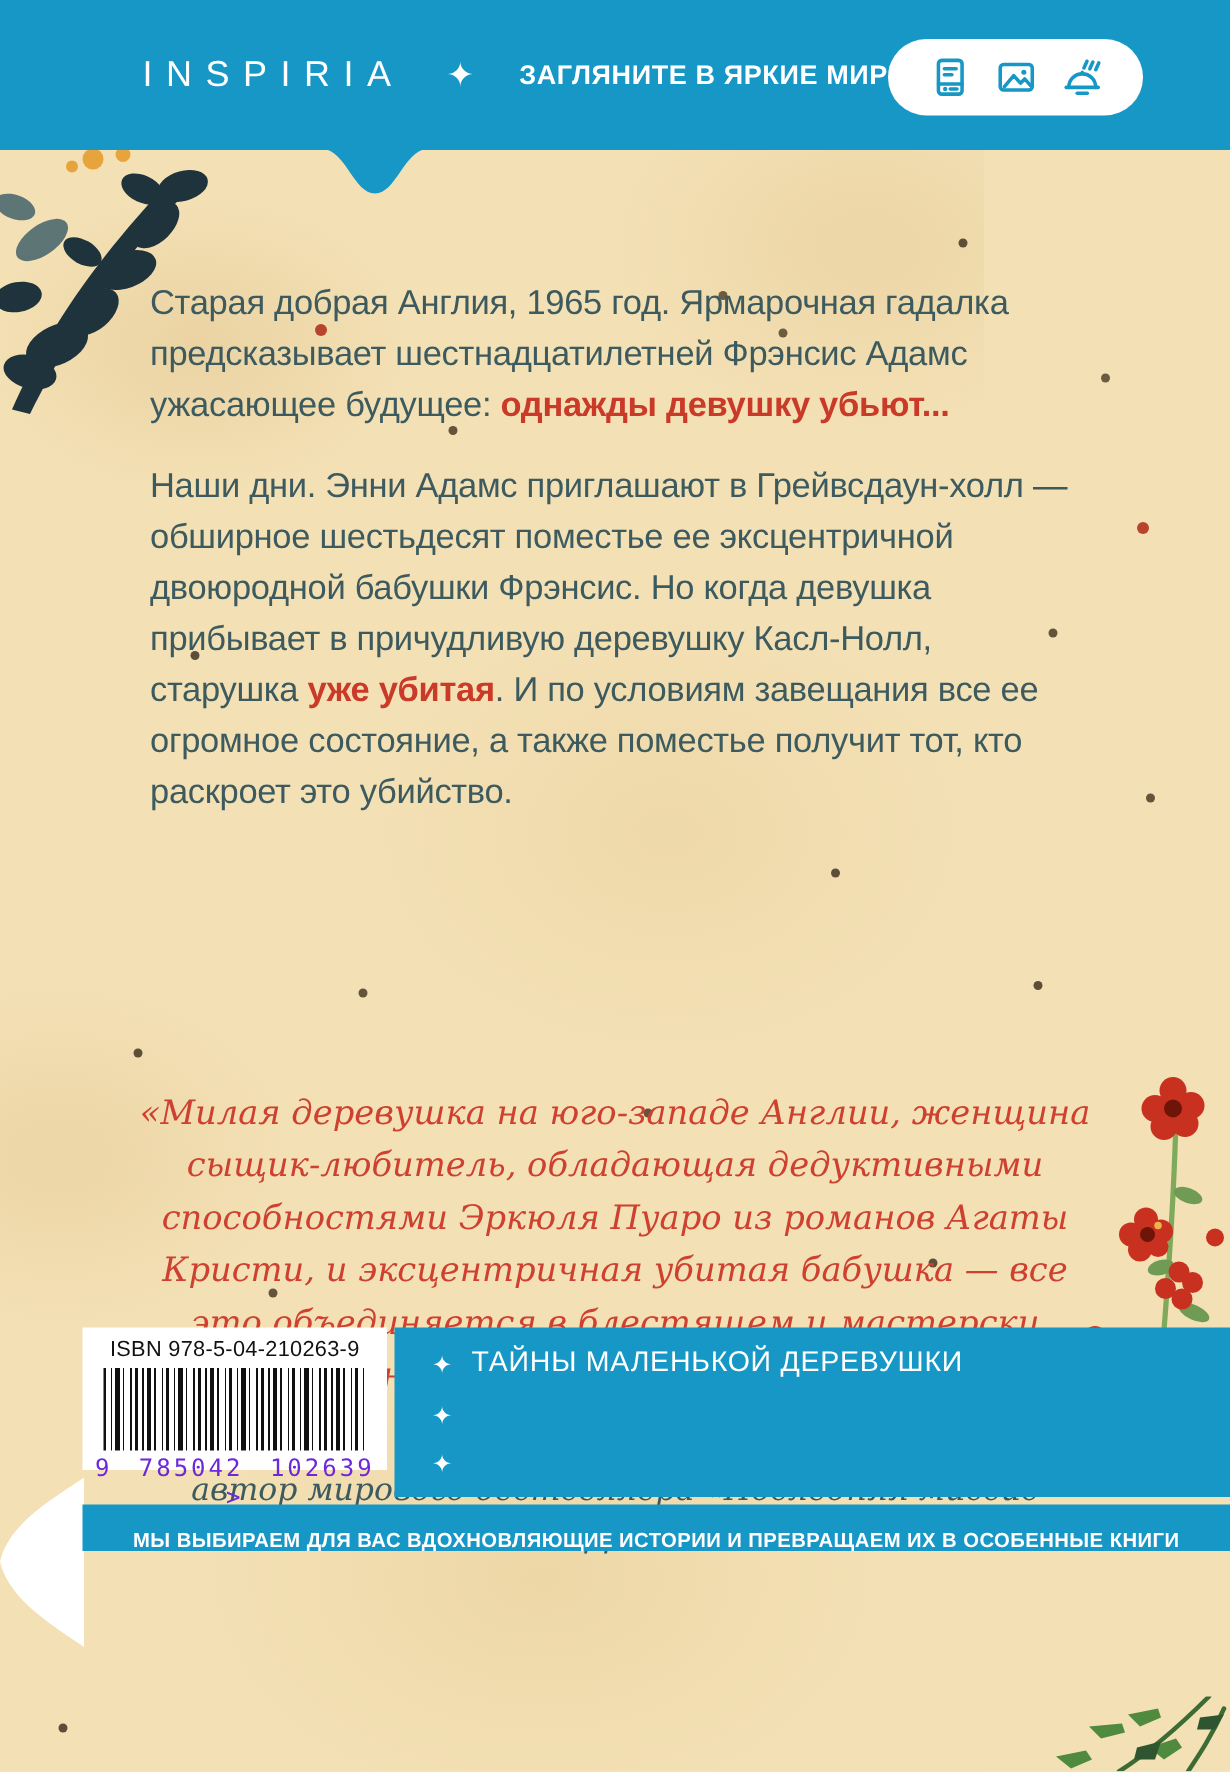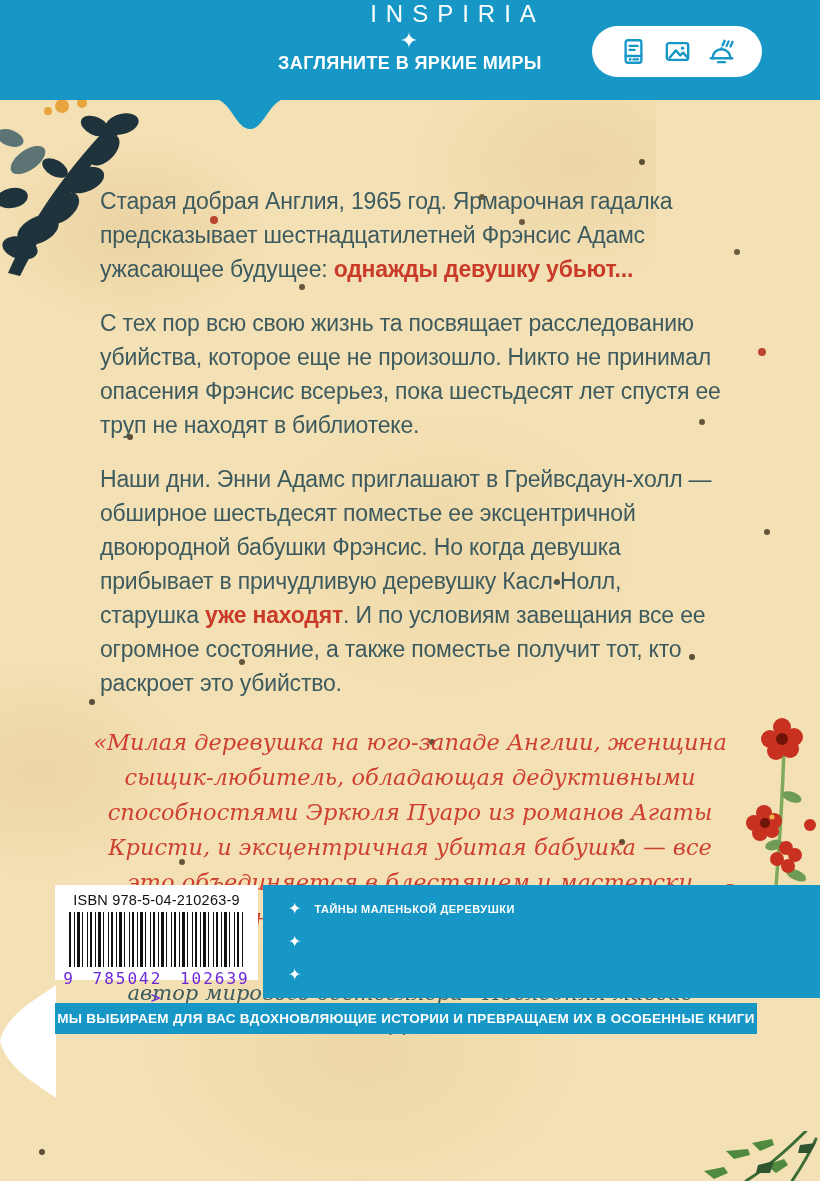--- a/index.html
+++ b/index.html
@@ -1,21 +1,21 @@
 <!DOCTYPE html>
 <html><head>
 <meta charset="utf-8">
 <style>
   html,body{margin:0;padding:0;background:#e8e8e8;}
   .cover{position:relative;width:820px;height:1181px;overflow:hidden;background:#F3E0B4;
          font-family:"Liberation Sans",sans-serif;}
 
   
   .header{position:absolute;left:0;top:0;width:820px;height:100px;background:#1697C6;
-          display:flex;align-items:center;flex-direction:column;}
+          display:flex;align-items:center;}
   .brand{margin-left:95px;color:#fff;font-size:24px;font-weight:400;letter-spacing:9px;
          font-family:"Liberation Sans",sans-serif;}
   .brand-star{margin-left:28px;margin-right:30px;color:#fff;font-size:22px;
               font-family:"DejaVu Sans",sans-serif;}
   .tagline{color:#fff;font-size:18px;font-weight:700;letter-spacing:.4px;}
   .pill{position:absolute;left:592px;top:26px;width:170px;height:51px;background:#fff;
         border-radius:26px;display:flex;align-items:center;justify-content:center;gap:17px;}
   .pill svg{display:block;}
 
   
@@ -62,24 +62,24 @@
       #101010 0 2px, transparent 2px 5px, #101010 5px 6px, transparent 6px 8px,
       #101010 8px 11px, transparent 11px 13px, #101010 13px 14px, transparent 14px 18px,
       #101010 18px 19px, transparent 19px 21px);}
   .barcode-digits{margin-top:2px;text-align:center;color:#6d28d9;
     font-family:"DejaVu Sans Mono",monospace;font-size:16px;letter-spacing:2px;word-spacing:6px;}
 
   .bullets{position:absolute;left:263px;top:885px;width:557px;height:113px;background:#1697C6;
            display:flex;flex-direction:column;justify-content:space-evenly;padding:0;box-sizing:border-box;}
   .bullet{display:flex;align-items:center;margin-left:25px;color:#fff;}
   .bullet .b-star{font-family:"DejaVu Sans",sans-serif;font-size:16px;margin-right:13px;}
-  .bullet .b-label{font-size:11px;font-weight:700;letter-spacing:.5px;}
-
-  .slogan-band{position:absolute;left:55px;top:1003px;width:702px;height:31px;background:#1697C6;
-               display:flex;align-items:center;justify-content:center;}
+  .bullet .b-label{font-size:19px;font-weight:400;letter-spacing:.5px;}
+
+  .slogan-band{position:absolute;left:55px;top:1003px;width:765px;height:31px;background:#1697C6;
+               display:flex;align-items:flex-end;justify-content:center;}
   .slogan{color:#fff;font-size:13.5px;font-weight:700;letter-spacing:.3px;}
 
   .flowers{position:absolute;left:668px;top:605px;}
   .foliage{position:absolute;left:0;top:-2px;}
   .bottom-foliage{position:absolute;left:688px;top:1031px;}
 </style>
 </head>
 <body>
 
 <div class="cover">
@@ -110,22 +110,21 @@
       </g>
       <g fill="#E8A43C">
         <circle cx="62" cy="8" r="7"></circle>
         <circle cx="82" cy="5" r="5"></circle>
         <circle cx="48" cy="13" r="4"></circle>
       </g>
     </svg>
 
     <div class="blurb">
       <p><span>Старая добрая Англия, 1965 год. Ярмарочная гадалка предсказывает шестнадцатилетней Фрэнсис Адамс ужасающее будущее: </span><span class="hl">однажды девушку убьют...</span></p>
-      <p><span>С тех пор всю свою жизнь та посвящает расследованию убийства, которое еще не произошло. Никто не принимал опасения Фрэнсис всерьез, пока шестьдесят лет спустя ее труп не находят в библиотеке.</span></p>
-      <p><span>Наши дни. Энни Адамс приглашают в Грейвсдаун-холл — обширное шестьдесят поместье ее эксцентричной двоюродной бабушки Фрэнсис. Но когда девушка прибывает в причудливую деревушку Касл-Нолл, старушка </span><span class="hl">уже находят</span><span>. И по условиям завещания все ее огромное состояние, а также поместье получит тот, кто раскроет это убийство.</span></p>
+      <p><span>Наши дни. Энни Адамс приглашают в Грейвсдаун-холл — обширное шестьдесят поместье ее эксцентричной двоюродной бабушки Фрэнсис. Но когда девушка прибывает в причудливую деревушку Касл-Нолл, старушка </span><span class="hl">уже убитая</span><span>. И по условиям завещания все ее огромное состояние, а также поместье получит тот, кто раскроет это убийство.</span></p>
     </div>
 
     <div class="quote-block">
       <p class="quote">«Милая деревушка на юго-западе Англии, женщина сыщик-любитель, обладающая дедуктивными способностями Эркюля Пуаро из романов Агаты Кристи, и эксцентричная убитая бабушка — все это объединяется в блестящем и мастерски написанном детективе».</p>
       <div class="quote-author">
         <div>Лив Константин,</div>
         <div>автор мирового бестселлера «Последняя миссис Пэрриш»</div>
       </div>
     </div>
 

